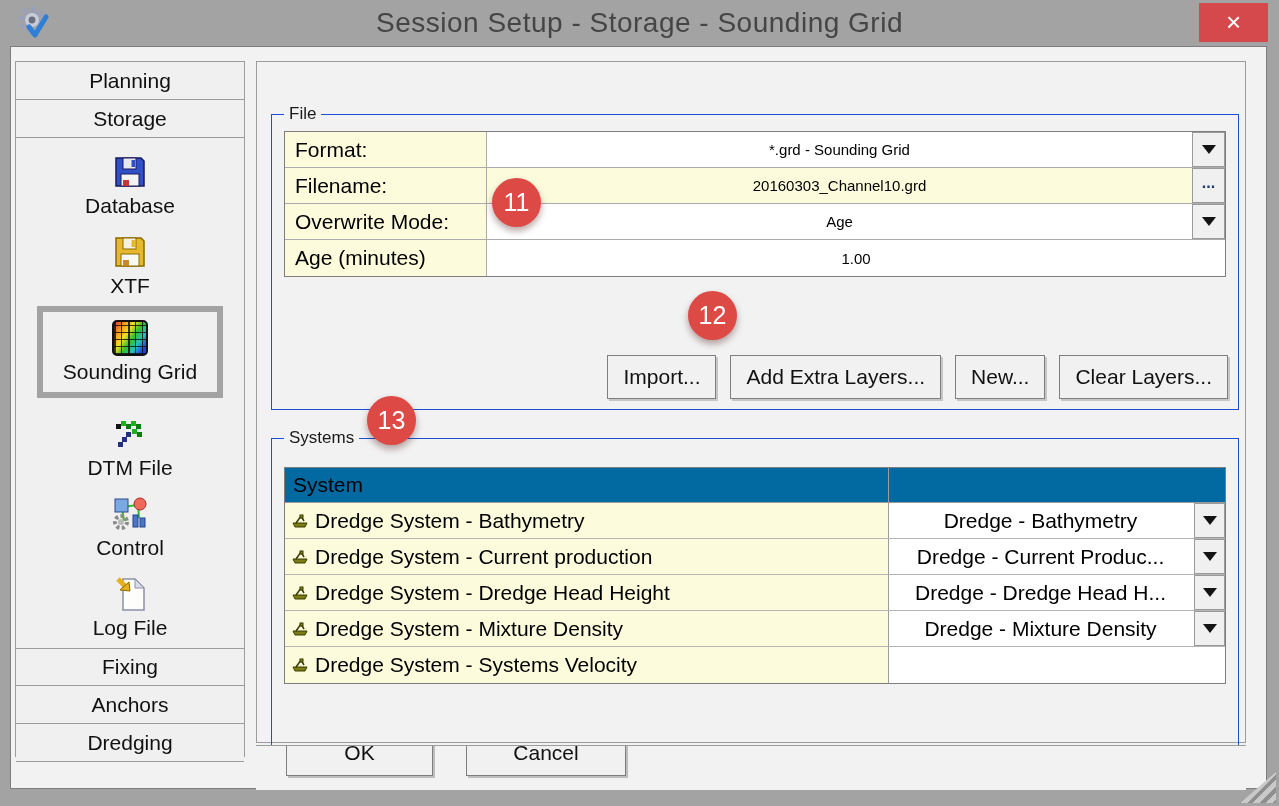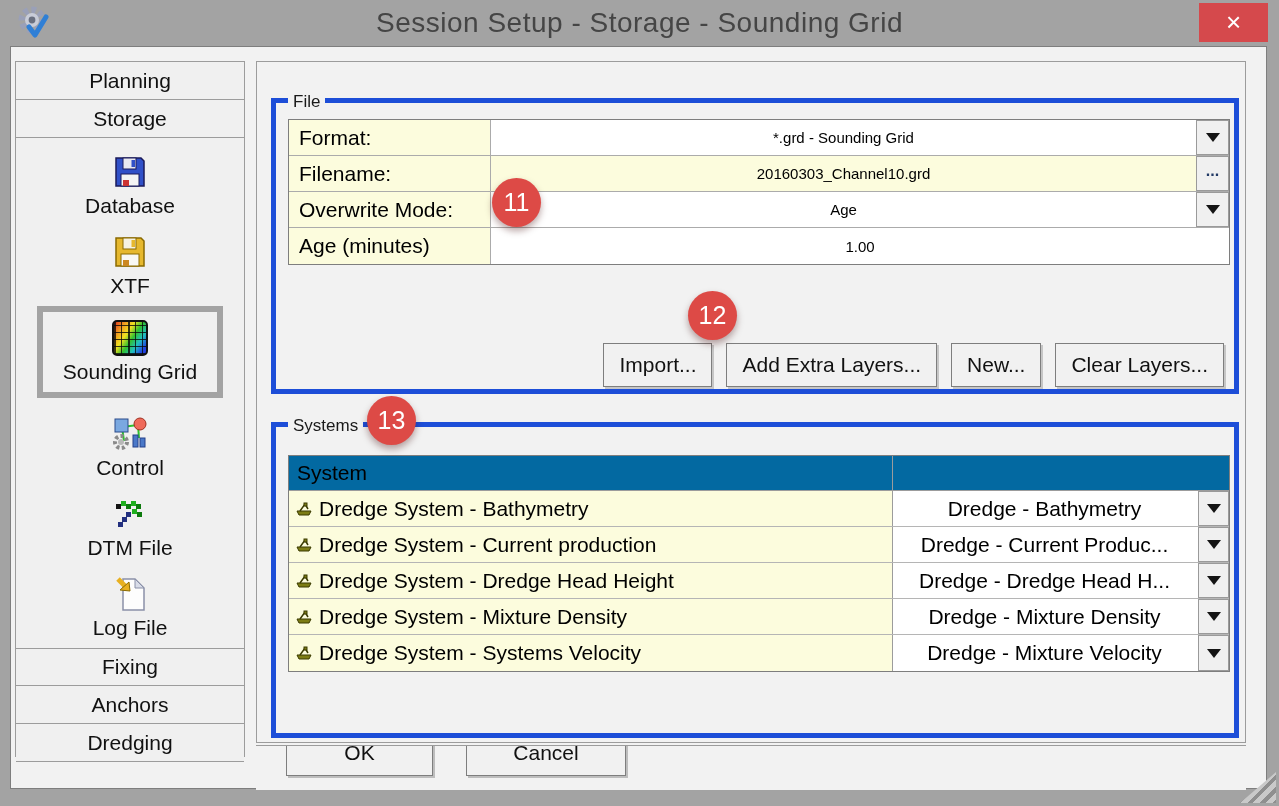--- a/index.html
+++ b/index.html
@@ -30,21 +30,21 @@
   .side-item-label{font-size:21px; color:#111; margin-top:2px;}
   .side-item.selected{border:6px solid #a3a3a3; padding:6px 20px 8px 20px; margin-top:0; margin-bottom:10px;}
   .grid-icon{width:36px; height:36px; border:2px solid #101010; border-radius:5px;
     background:
       repeating-linear-gradient(90deg, rgba(10,10,10,.8) 0 1.5px, transparent 1.5px 7px),
       repeating-linear-gradient(0deg, rgba(10,10,10,.8) 0 1.5px, transparent 1.5px 7px),
       linear-gradient(125deg,#e03020 0%,#f0a020 22%,#f0e020 38%,#30c030 55%,#20c0c0 72%,#2040e0 90%);}
 
   
   .main-panel{position:absolute; left:245px; top:14px; width:990px; height:682px; border:1px solid #9c9c9c; background:#f2f2f2;}
-  .groupbox{position:absolute; border:5px solid #1d4ed8;}
+  .groupbox{position:absolute; border:1px solid #1d4ed8;margin-top:16px;}
   .legend{position:absolute; top:-11px; left:12px; background:#f2f2f2; padding:0 5px; font-size:17px; color:#1a1a1a;}
   .file-group{left:14px; top:36px; width:968px; height:296px;}
   .systems-group{left:14px; top:360px; width:968px; height:316px;}
 
   
   .field-table{position:absolute; left:12px; top:16px; width:942px; border:1px solid #7e7e7e; background:#fff;}
   .frow{display:flex; height:36px; border-bottom:1px solid #ababab; background:#fff;}
   .frow:last-child{border-bottom:none;}
   .flabel{width:202px; flex:0 0 202px; background:#fcfcdd; border-right:1px solid #ababab;
           font-size:21px; padding-left:10px; display:flex; align-items:center;}
@@ -147,55 +147,55 @@
 
         <div class="side-item selected">
           <span class="icon">
               <span class="grid-icon"></span>
             </span>
           <span class="side-item-label">Sounding Grid</span>
         </div>
 
         <div class="side-item">
           <span class="icon">
-            <svg width="36" height="34" viewBox="0 0 36 34">
-              <line x1="10" y1="10" x2="26" y2="8" stroke="#2fc22f" stroke-width="2"></line>
-              <line x1="10" y1="10" x2="12" y2="24" stroke="#2fc22f" stroke-width="2"></line>
-              <line x1="26" y1="8" x2="27" y2="21" stroke="#2fc22f" stroke-width="2"></line>
-              <rect x="3" y="2" width="13" height="13" fill="#7aa8e0" stroke="#2a4a8a"></rect>
-              <circle cx="28" cy="7" r="6" fill="#ef6a5a" stroke="#a03020"></circle>
-              <circle cx="9" cy="25" r="6" fill="none" stroke="#8a8a8a" stroke-width="4" stroke-dasharray="3 2.4"></circle>
-              <circle cx="9" cy="25" r="3" fill="#b8b8b8"></circle>
-              <rect x="21" y="18" width="5" height="12" fill="#4a78c8" stroke="#24408a"></rect>
-              <rect x="28" y="21" width="5" height="9" fill="#4a78c8" stroke="#24408a"></rect>
-            </svg>
-          </span>
-          <span class="side-item-label">Control</span>
-        </div>
-
-        <div class="side-item">
-          <span class="icon">
             <svg width="40" height="34" viewBox="0 0 40 34">
               <rect x="6" y="7" width="5" height="5" fill="#141414"></rect>
               <rect x="11" y="4" width="5" height="5" fill="#1faf1f"></rect>
               <rect x="16" y="7" width="5" height="5" fill="#0d7a0d"></rect>
               <rect x="21" y="4" width="5" height="5" fill="#1faf1f"></rect>
               <rect x="26" y="7" width="5" height="5" fill="#0d7a0d"></rect>
               <rect x="22" y="12" width="5" height="5" fill="#1faf1f"></rect>
               <rect x="27" y="15" width="5" height="5" fill="#0d7a0d"></rect>
               <rect x="16" y="15" width="5" height="5" fill="#23307f"></rect>
               <rect x="12" y="20" width="5" height="5" fill="#23307f"></rect>
               <rect x="8" y="25" width="5" height="5" fill="#23307f"></rect>
             </svg>
           </span>
           <span class="side-item-label">DTM File</span>
         </div>
 
         <div class="side-item">
           <span class="icon">
+            <svg width="36" height="34" viewBox="0 0 36 34">
+              <line x1="10" y1="10" x2="26" y2="8" stroke="#2fc22f" stroke-width="2"></line>
+              <line x1="10" y1="10" x2="12" y2="24" stroke="#2fc22f" stroke-width="2"></line>
+              <line x1="26" y1="8" x2="27" y2="21" stroke="#2fc22f" stroke-width="2"></line>
+              <rect x="3" y="2" width="13" height="13" fill="#7aa8e0" stroke="#2a4a8a"></rect>
+              <circle cx="28" cy="7" r="6" fill="#ef6a5a" stroke="#a03020"></circle>
+              <circle cx="9" cy="25" r="6" fill="none" stroke="#8a8a8a" stroke-width="4" stroke-dasharray="3 2.4"></circle>
+              <circle cx="9" cy="25" r="3" fill="#b8b8b8"></circle>
+              <rect x="21" y="18" width="5" height="12" fill="#4a78c8" stroke="#24408a"></rect>
+              <rect x="28" y="21" width="5" height="9" fill="#4a78c8" stroke="#24408a"></rect>
+            </svg>
+          </span>
+          <span class="side-item-label">Control</span>
+        </div>
+
+        <div class="side-item">
+          <span class="icon">
             <svg width="32" height="38" viewBox="0 0 32 38">
               <path d="M9 4 h12 l9 9 v22 h-21 z" fill="#fdfdfd" stroke="#8a90a8" stroke-width="1.5"></path>
               <path d="M21 4 l9 9 h-9 z" fill="#d8dce8" stroke="#8a90a8"></path>
               <line x1="4" y1="4" x2="12" y2="12" stroke="#e8b020" stroke-width="5"></line>
               <polygon points="16,16 6,15 15,7" fill="#e8b020" stroke="#8a6a00"></polygon>
             </svg>
           </span>
           <span class="side-item-label">Log File</span>
         </div>
       </div>
@@ -331,26 +331,20 @@
 
           <div class="sys-row">
             <div class="sys-cell-system">
               <svg width="16" height="14" viewBox="0 0 16 14">
                   <polygon points="1,9 15,9 13,13 3,13" fill="#7c7c14" stroke="#3a3a00"></polygon>
                   <path d="M4 9 L9 2 L12 7" fill="none" stroke="#3a3a00" stroke-width="1.5"></path>
                   <rect x="8" y="1" width="3" height="3" fill="#7c7c14" stroke="#3a3a00"></rect>
                 </svg>
               <span>Dredge System - Systems Velocity</span>
             </div>
-            <div class="sys-cell-value">
-              <span>Dredge - Mixture Velocity</span>
-              <div class="dd-btn">
-                  <span class="tri"></span>
-                </div>
-            </div>
           </div>
         </div>
       </div>
     </div>
 
     <div class="footer">
       <div class="push-btn ok-btn">
           <span>OK</span>
         </div>
       <div class="push-btn cancel-btn">

